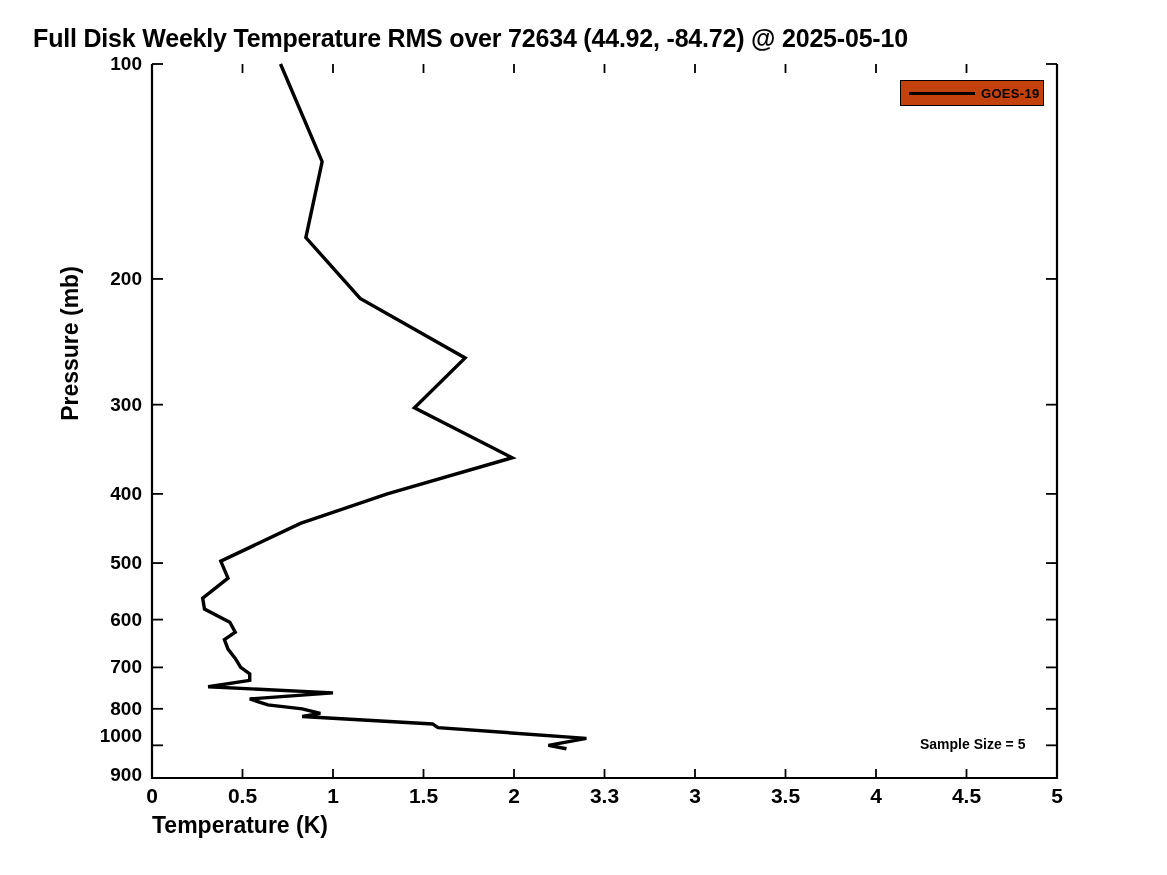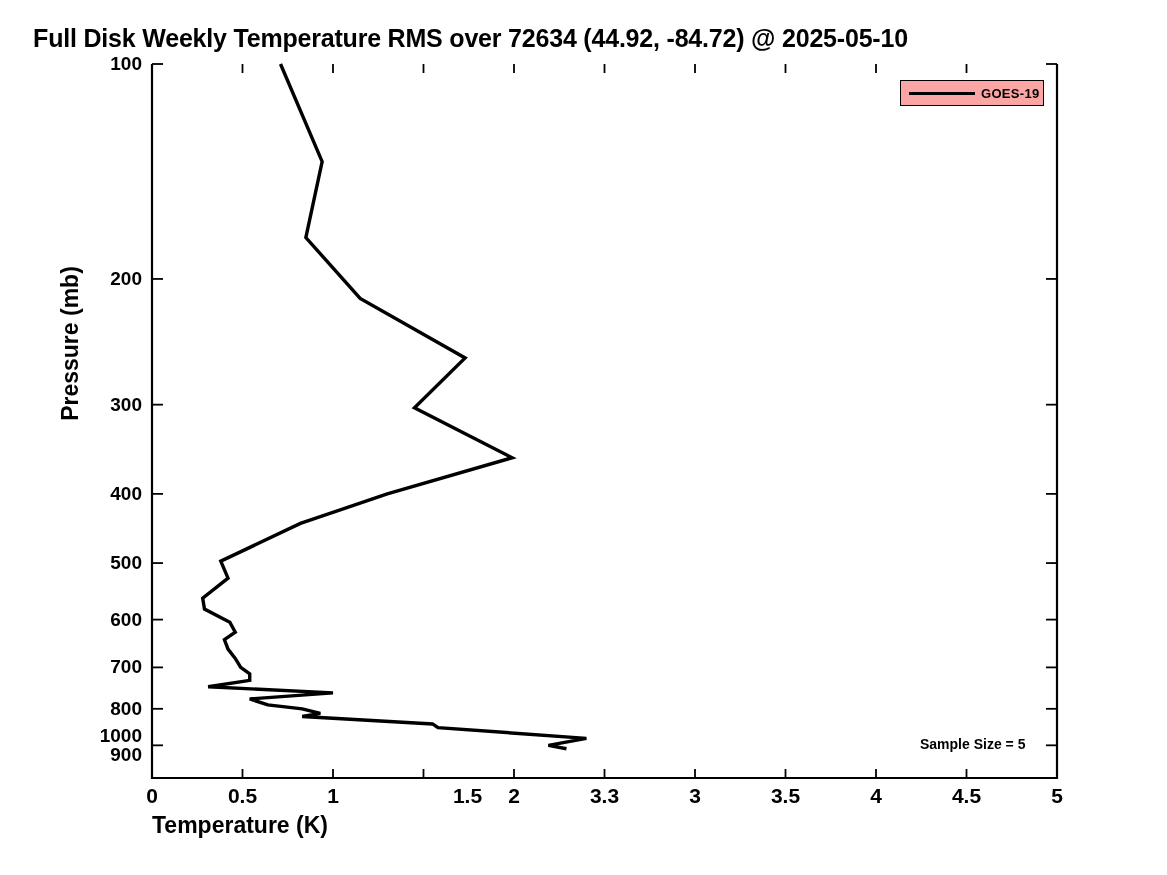--- a/index.html
+++ b/index.html
@@ -26,21 +26,21 @@
   .xtick{
     position:absolute;top:784px;font-size:21px;font-weight:bold;color:#000;
     transform:translateX(-50%);text-align:center;white-space:nowrap;
   }
   .ytick{
     position:absolute;right:1025px;font-size:19px;font-weight:bold;color:#000;
     transform:translateY(-50%);text-align:right;white-space:nowrap;
   }
   .legend{
     position:absolute;left:900px;top:80px;width:144px;height:26px;
-    border:1.6px solid #000;background:#fca5a5;box-sizing:border-box;
+    border:1.6px solid #000;background:#c2410c;box-sizing:border-box;
   }
   .legend .lline{
     position:absolute;left:8px;top:11px;width:66px;height:3.4px;background:#000;
   }
   .legend .ltxt{
     position:absolute;left:80px;top:5px;font-size:13px;font-weight:bold;color:#000;
     letter-spacing:0.3px;
   }
   .samp{
     position:absolute;left:920px;top:736px;font-size:14px;font-weight:bold;color:#000;
@@ -107,39 +107,39 @@
       </g>
     <g id="series-group">
         <path d="M280.51 64 L322.14 161.61848494967438 L305.85 237.5291667620142 L360.15 298.4630368552587 L465.13 357.8964700577463 L414.45 407.7500367506456 L512.19 457.73529855263297 L387.3 493.87083380816523 L300.41999999999996 523.4252110111379 L220.78 561.1984615555994 L228.01999999999998 578.1937426318533 L202.68 598.2062512824269 L204.49 609.0875874039373 L229.82999999999998 622.1733375018629 L235.26 632.2583323836699 L224.4 639.6125014244953 L228.01999999999998 649.1543699768943 L235.26 658.4113636722526 L240.69 667.4000005701795 L249.74 673.9745138459715 L249.74 680.4125221260055 L208.11 686.719578742281 L333 692.900904888485 L249.74 698.9614155895055 L267.84000000000003 704.9057431813751 L302.23 708.8062507122479 L320.33000000000004 713.423004878199 L302.23 716.4630906019737 L432.55 723.9354102481834 L437.98 727.605112960005 L586.4 738.3606279152204 L548.39 745.3291517396779 L566.49 748.7555541172607" fill="none" stroke="#000000" stroke-width="3.4" stroke-linejoin="miter" stroke-linecap="butt"></path>
       </g>
   </svg>
 
   <div id="xticklabels">
       <div class="xtick" style="left: 152px;">0</div>
       <div class="xtick" style="left: 242.5px; text-align: right;">0.5</div>
       <div class="xtick" style="left: 333px;">1</div>
-      <div class="xtick" style="left: 423.5px; margin-left: 44px;">1.5</div>
+      <div class="xtick" style="left: 423.5px;">1.5</div>
       <div class="xtick" style="left: 514px;">2</div>
       <div class="xtick" style="left: 604.5px;">3.3</div>
       <div class="xtick" style="left: 695px;">3</div>
       <div class="xtick" style="left: 785.5px;">3.5</div>
       <div class="xtick" style="left: 876px;">4</div>
       <div class="xtick" style="left: 966.5px;">4.5</div>
       <div class="xtick" style="left: 1057px;">5</div>
     </div>
   <div id="yticklabels">
       <div class="ytick" style="top: 64px;">100</div>
       <div class="ytick" style="top: 278.935px;">200</div>
       <div class="ytick" style="top: 404.665px;">300</div>
       <div class="ytick" style="top: 493.871px;">400</div>
       <div class="ytick" style="top: 563.065px;">500</div>
       <div class="ytick" style="top: 619.6px;">600</div>
       <div class="ytick" style="top: 667.4px;">700</div>
       <div class="ytick" style="top: 708.806px;">800</div>
-      <div class="ytick" style="top: 755px;">900</div>
+      <div class="ytick" style="top: 775px;">900</div>
       <div class="ytick" style="top: 736px;">1000</div>
     </div>
 
   <div class="legend">
     <div class="lline"></div>
     <div class="ltxt">GOES-19</div>
   </div>
 
   <div class="samp">Sample Size = 5</div>
 

